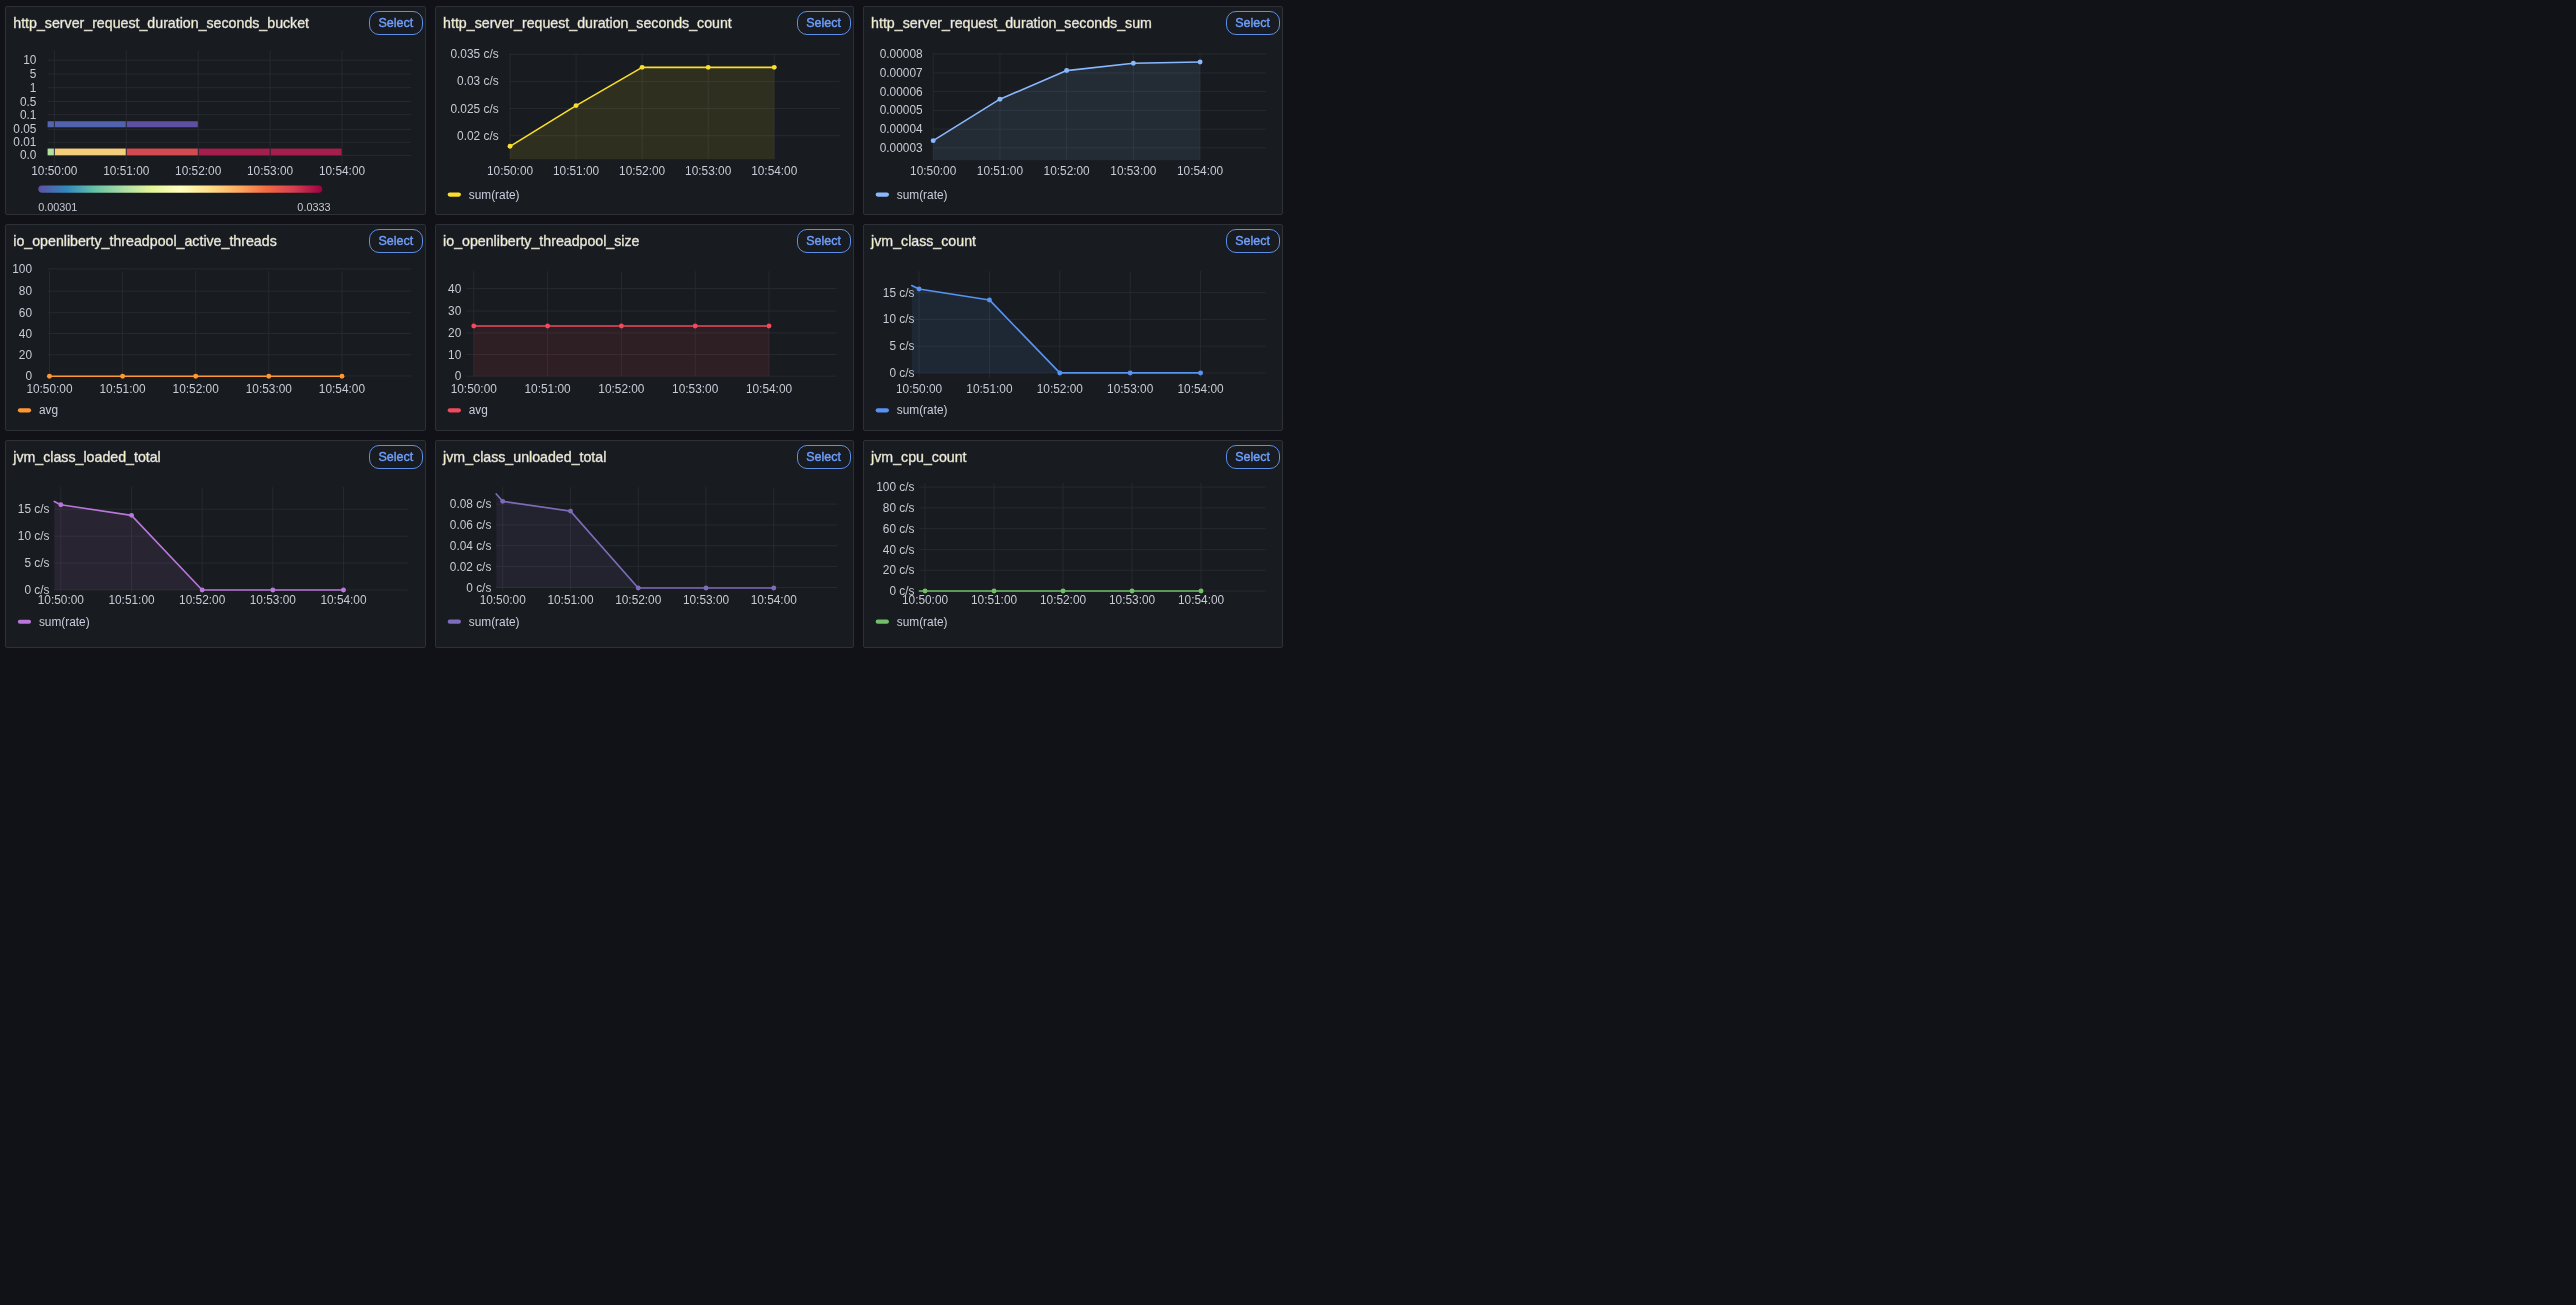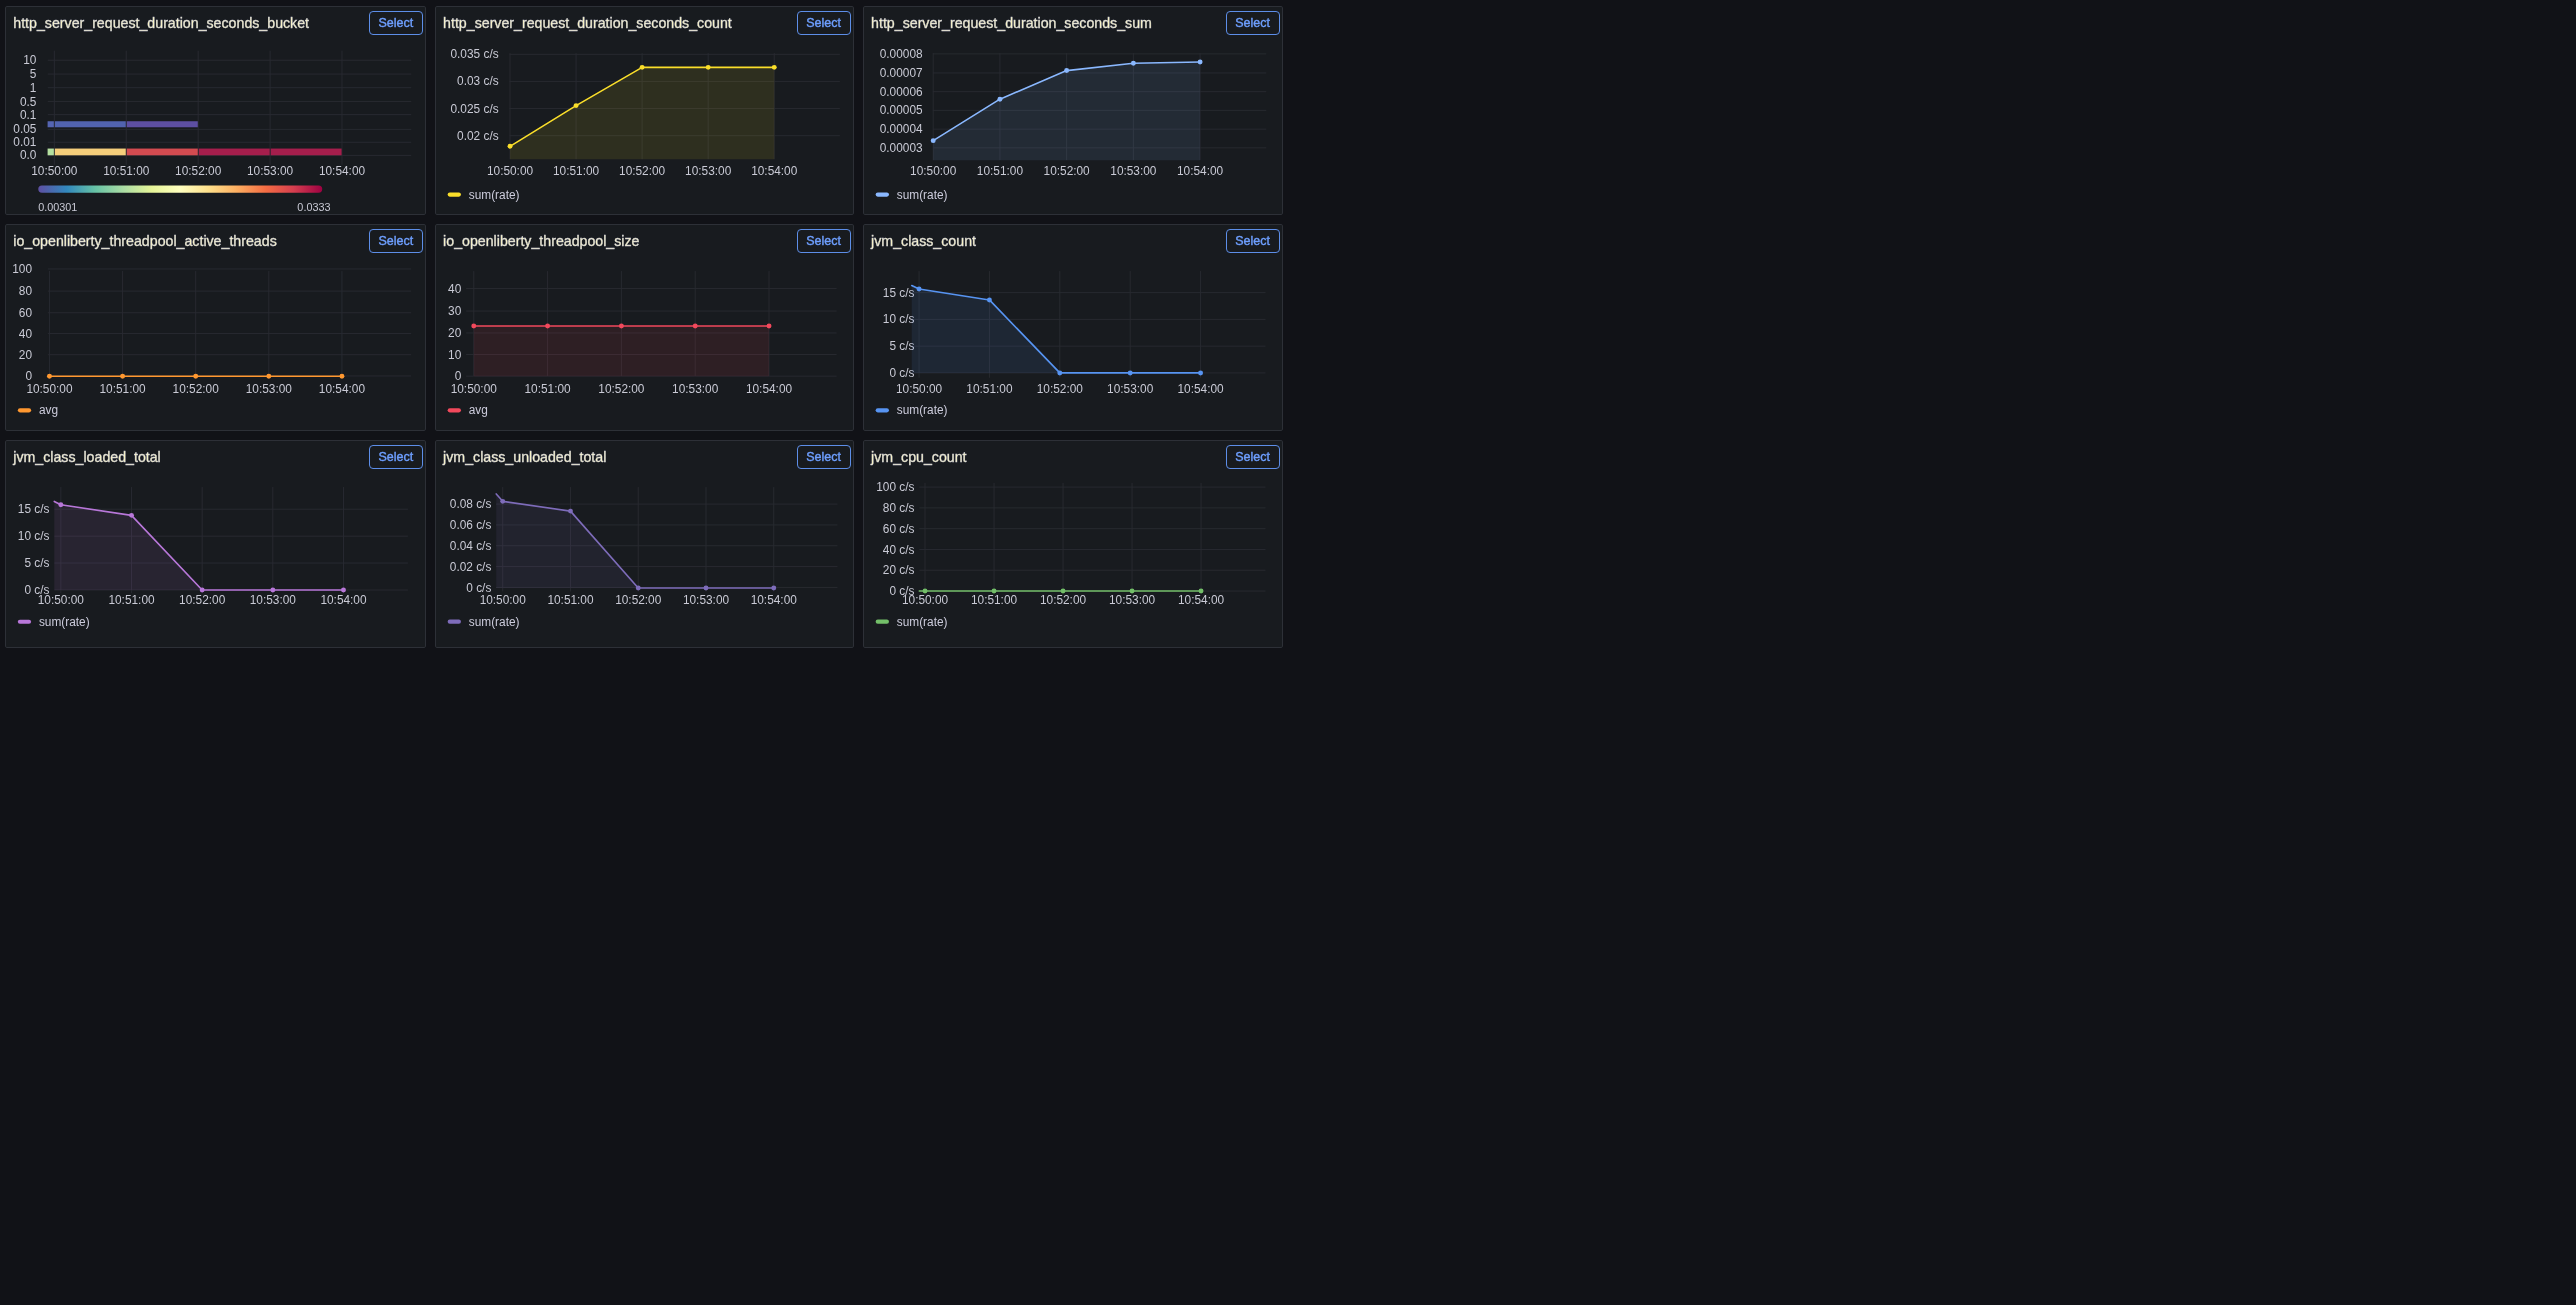--- a/index.html
+++ b/index.html
@@ -4,21 +4,21 @@
 <style>
 * { margin:0; padding:0; box-sizing:border-box; }
 html,body { width:1288px; height:653px; background:#111217;
   font-family:"Liberation Sans", sans-serif; overflow:hidden; }
 .panel { position:absolute; background:#181b1f; border:0.9px solid #2d3037;
   border-radius:1.9px; overflow:hidden; }
 .ptitle { position:absolute; left:7.1px; top:9px; font-size:14.2px; font-weight:400;
   -webkit-text-stroke:0.4px #ccccdc;
   color:#fef9c3; line-height:15px; letter-spacing:0; white-space:nowrap; }
 .selbtn { position:absolute; right:2.4px; top:4.3px; width:54px; height:23.6px;
-  border:0.9px solid #5d8ee8; border-radius:4px; color:#6e9fff;
+  border:0.9px solid #5d8ee8; border-radius:10px; color:#6e9fff;
   font-size:12.5px; font-weight:400; -webkit-text-stroke:0.4px #6e9fff; text-align:center; line-height:22px; }
 </style>
 </head>
 <body>
 <div class="panel" style="left:5.2px;top:5.7px;width:421px;height:209px">
 <svg width="421" height="209" viewBox="0 0 443.0 220.0" style="position:absolute;left:0;top:0">
 <line x1="43.9" y1="56.05" x2="426.5" y2="56.05" stroke="#282a31" stroke-width="1"></line>
 <line x1="43.9" y1="70.6" x2="426.5" y2="70.6" stroke="#282a31" stroke-width="1"></line>
 <line x1="43.9" y1="84.95" x2="426.5" y2="84.95" stroke="#282a31" stroke-width="1"></line>
 <line x1="43.9" y1="99.4" x2="426.5" y2="99.4" stroke="#282a31" stroke-width="1"></line>

